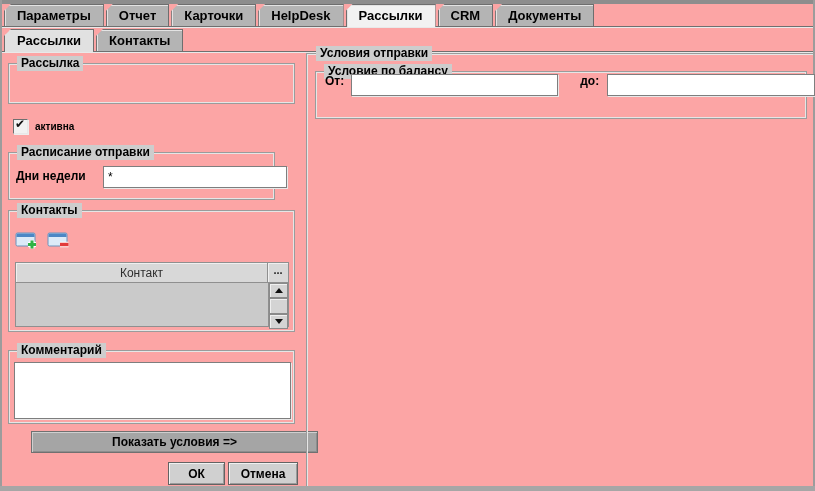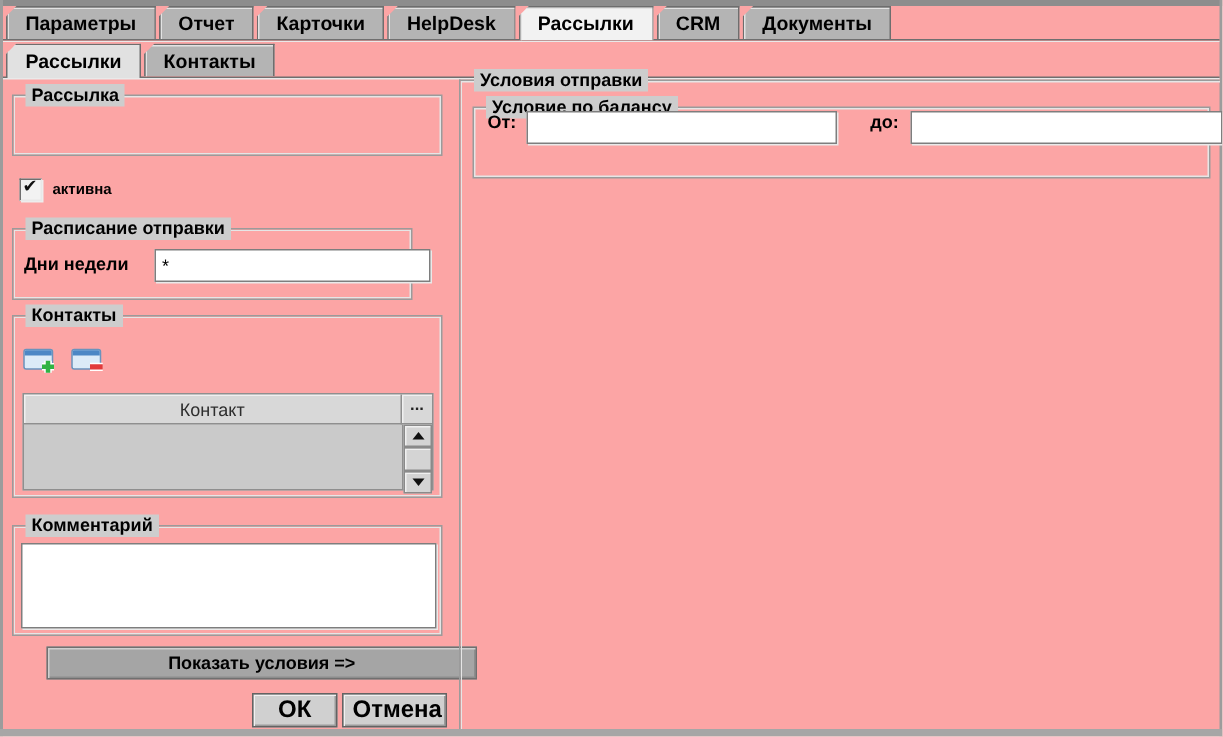--- a/index.html
+++ b/index.html
@@ -74,21 +74,21 @@
   .tri-down{width:0;height:0;border-left:4px solid transparent;border-right:4px solid transparent;border-top:5px solid #111;}
 
   #grp-comment{left:8px;top:350px;width:287px;height:74px;}
   .comment-ta{position:absolute;left:5px;top:11px;width:277px;height:57px;resize:none;}
 
   .btn-show{position:absolute;left:8px;top:431px;width:287px;height:22px;background:#a5a5a5;
     border:1px solid #707070;box-shadow:inset 1px 1px 0 #cfcfcf,inset -1px -1px 0 #8d8d8d;
     font-weight:bold;font-size:12px;font-family:inherit;cursor:pointer;margin-left:23px;}
   .btn{position:absolute;top:462px;height:23px;background:#d0d0d0;border:1px solid #636363;
     box-shadow:inset 1px 1px 0 #f1f1f1,inset -1px -1px 0 #9b9b9b;
-    font-weight:bold;font-size:16px;font-family:inherit;cursor:pointer;}
+    font-weight:bold;font-size:12px;font-family:inherit;cursor:pointer;}
   #btn-ok{left:168px;width:57px;}
   #btn-cancel{left:228px;width:70px;}
 
   
   #grp-conditions{position:absolute;left:306px;top:53px;width:507px;height:433px;
     border-left:1px solid #9b9b9b;border-top:1px solid #9b9b9b;
     box-shadow:inset 1px 1px 0 #e6e6e6;box-sizing:border-box;}
   #grp-conditions > .group-title{left:9px;}
   #grp-balance{left:8px;top:17px;width:492px;height:48px;}
   .balance-row{position:absolute;left:9px;top:2px;right:8px;display:flex;align-items:flex-start;}

